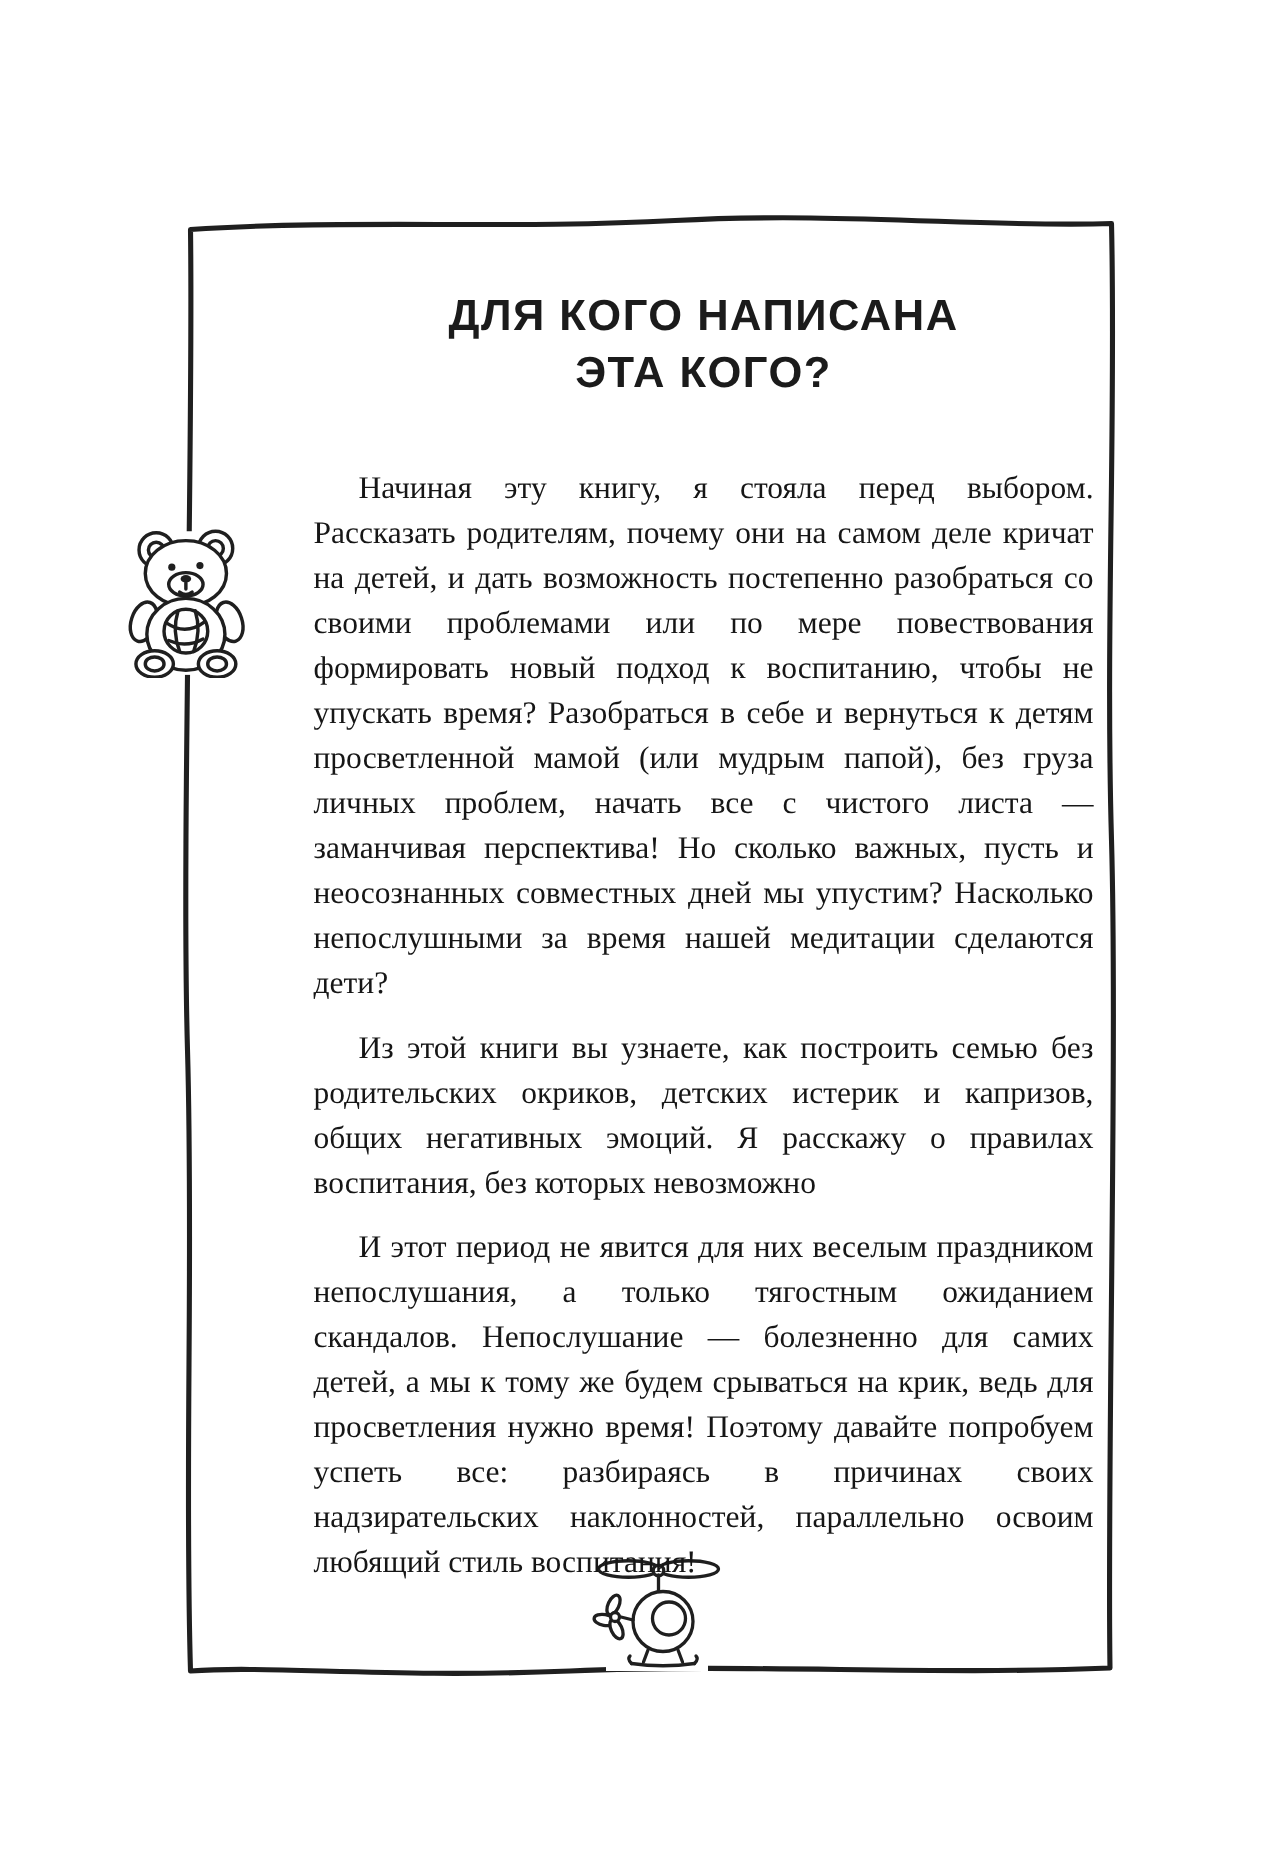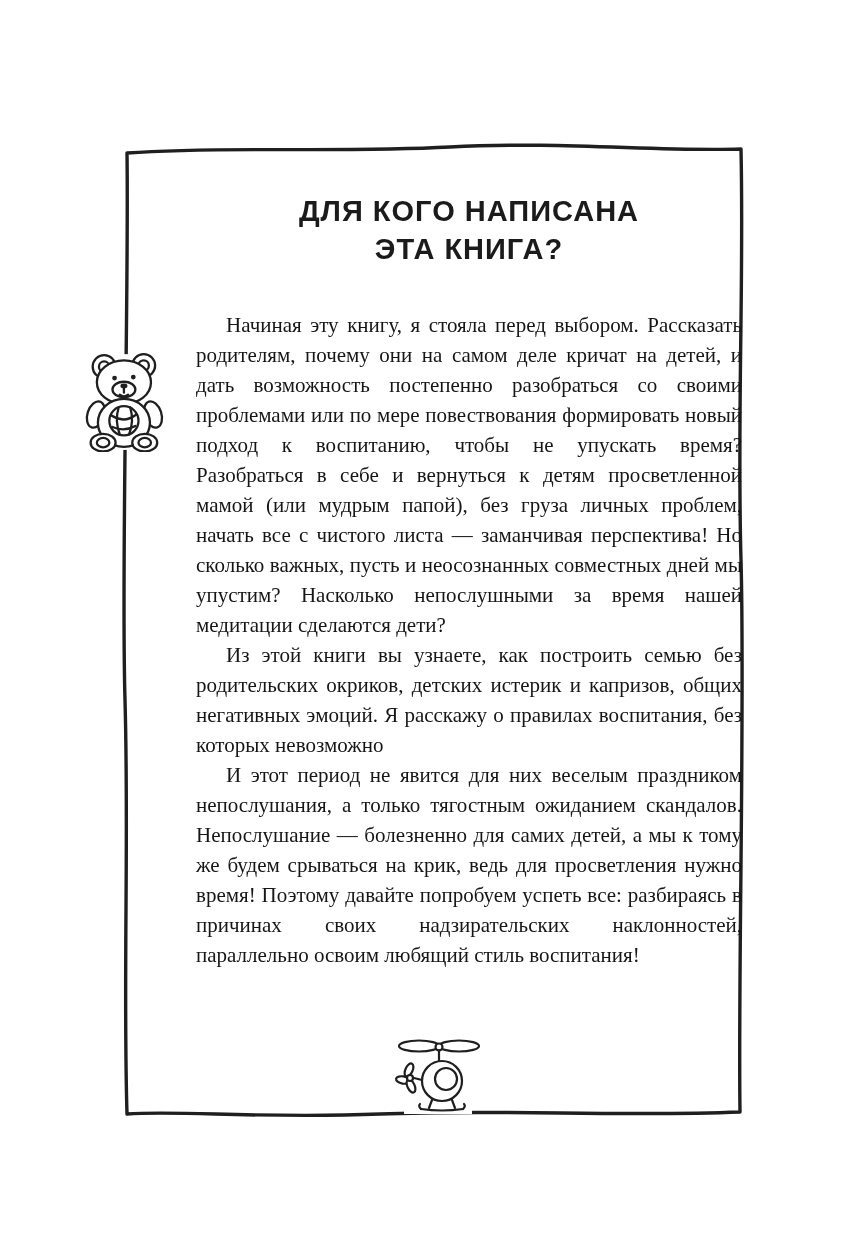--- a/index.html
+++ b/index.html
@@ -54,21 +54,21 @@
   }
   .title .line {
     display: block;
   }
   .body-text p {
     font-family: "Liberation Serif", "DejaVu Serif", serif;
     font-size: 21px;
     line-height: 30px;
     text-align: justify;
     text-indent: 30px;
-    margin: 0;
+    margin: 13px;
     color: #161616;
     hyphens: auto;
   }
   svg .ink {
     stroke: #1f1f1f;
     stroke-width: 2.2;
     fill: none;
     stroke-linecap: round;
     stroke-linejoin: round;
   }
@@ -141,21 +141,21 @@
     <ellipse class="ink-fill" cx="17" cy="52" rx="3.6" ry="7" transform="rotate(-25 17 52)"></ellipse>
     <circle class="ink-fill" cx="16" cy="44" r="3"></circle>
     <path class="ink" d="M 38 66 L 35 74 M 58 66 L 61 74"></path>
     <path class="ink" d="M 27 75 Q 48 78 69 75"></path>
     <path class="ink" d="M 27 75 Q 24 72 26 70 M 69 75 Q 72 72 70 70"></path>
   </svg>
 
   <div class="content">
     <h1 class="title">
       <span class="line">ДЛЯ КОГО НАПИСАНА</span>
-      <span class="line">ЭТА КНИГА?</span>
+      <span class="line">ЭТА КОГО?</span>
     </h1>
     <div class="body-text">
       <p>Начиная эту книгу, я стояла перед выбором. Рассказать родителям, почему они на самом деле кричат на детей, и дать возможность постепенно разобраться со своими проблемами или по мере повествования формировать новый подход к воспитанию, чтобы не упускать время? Разобраться в себе и вернуться к детям просветленной мамой (или мудрым папой), без груза личных проблем, начать все с чистого листа — заманчивая перспектива! Но сколько важных, пусть и неосознанных совместных дней мы упустим? Насколько непослушными за время нашей медитации сделаются дети?</p>
       <p>Из этой книги вы узнаете, как построить семью без родительских окриков, детских истерик и капризов, общих негативных эмоций. Я расскажу о правилах воспитания, без которых невозможно</p>
       <p>И этот период не явится для них веселым праздником непослушания, а только тягостным ожиданием скандалов. Непослушание — болезненно для самих детей, а мы к тому же будем срываться на крик, ведь для просветления нужно время! Поэтому давайте попробуем успеть все: разбираясь в причинах своих надзирательских наклонностей, параллельно освоим любящий стиль воспитания!</p>
     </div>
   </div>
 
 </div>
 

